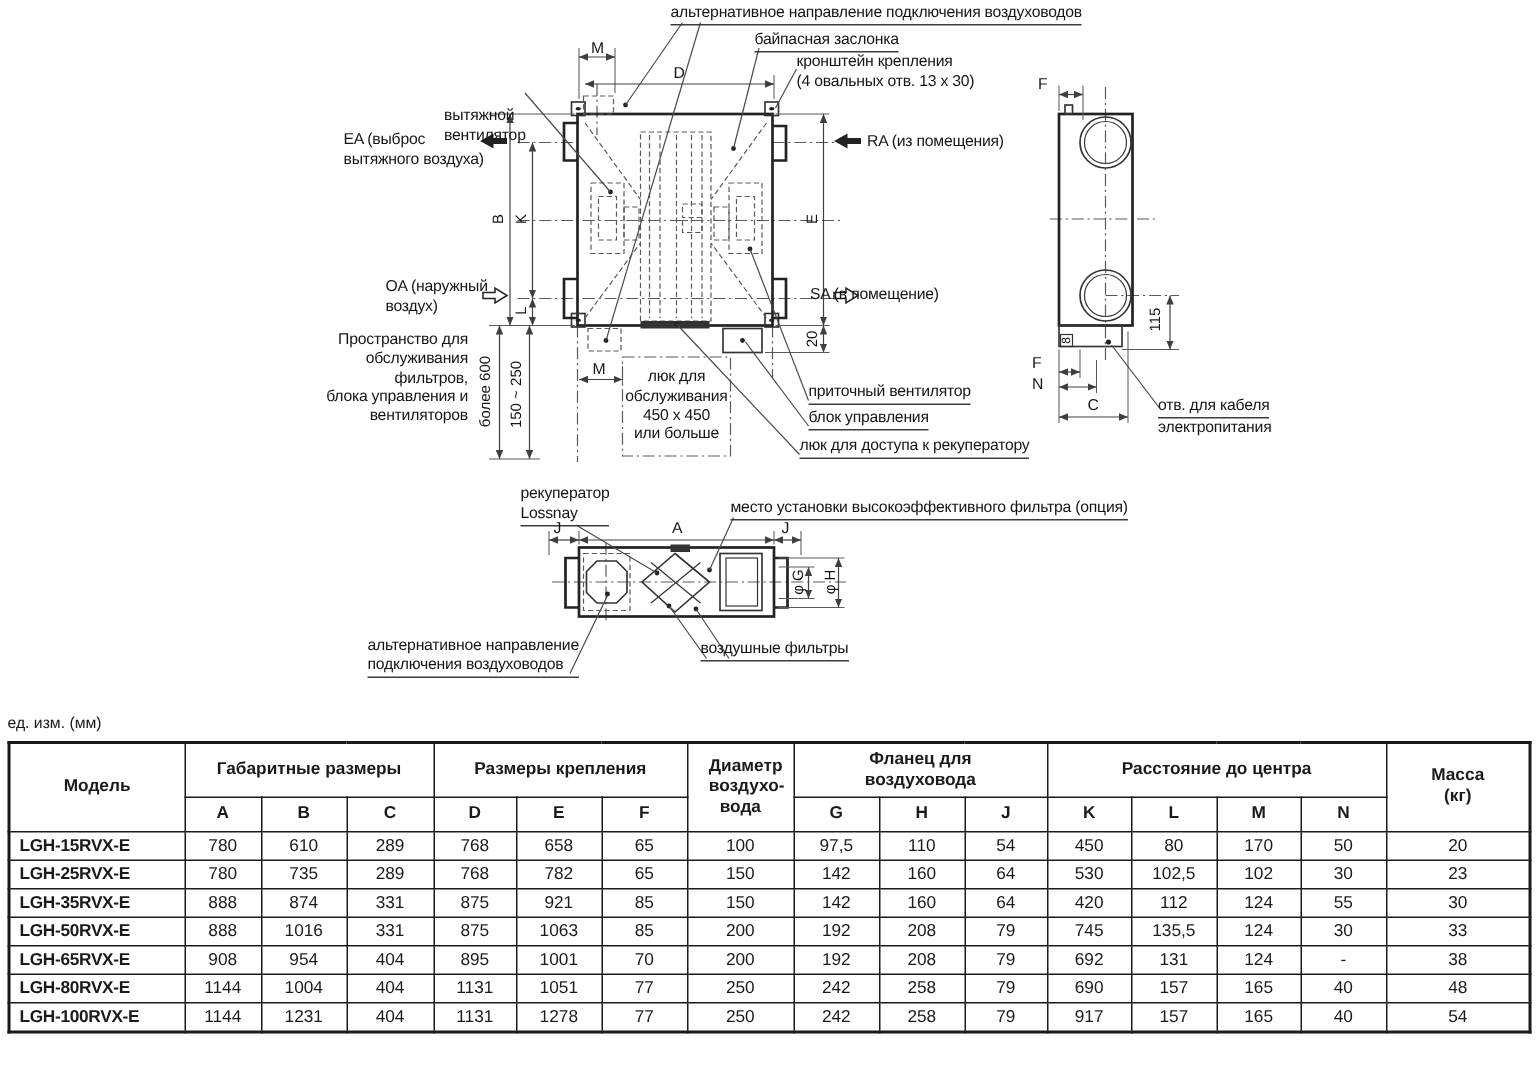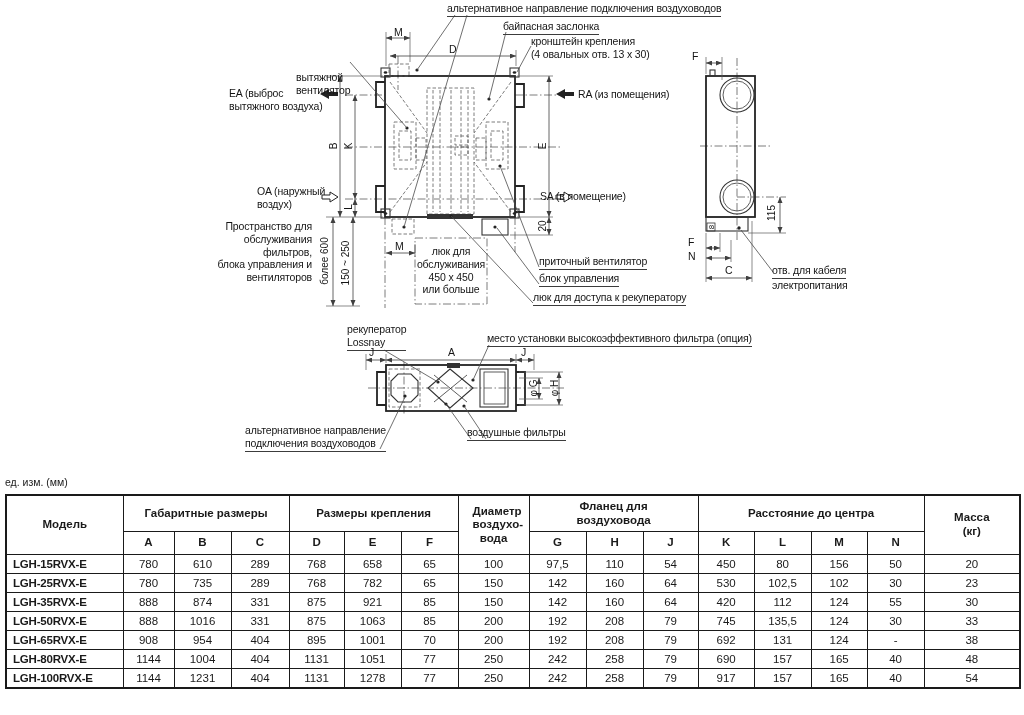--- a/index.html
+++ b/index.html
@@ -329,21 +329,21 @@
           <td>289</td>
           <td>768</td>
           <td>658</td>
           <td>65</td>
           <td>100</td>
           <td>97,5</td>
           <td>110</td>
           <td>54</td>
           <td>450</td>
           <td>80</td>
-          <td>156</td>
+          <td>170</td>
           <td>50</td>
           <td>20</td>
         </tr>
         <tr>
           <td class="model">LGH-25RVX-E</td>
           <td>780</td>
           <td>735</td>
           <td>289</td>
           <td>768</td>
           <td>782</td>

